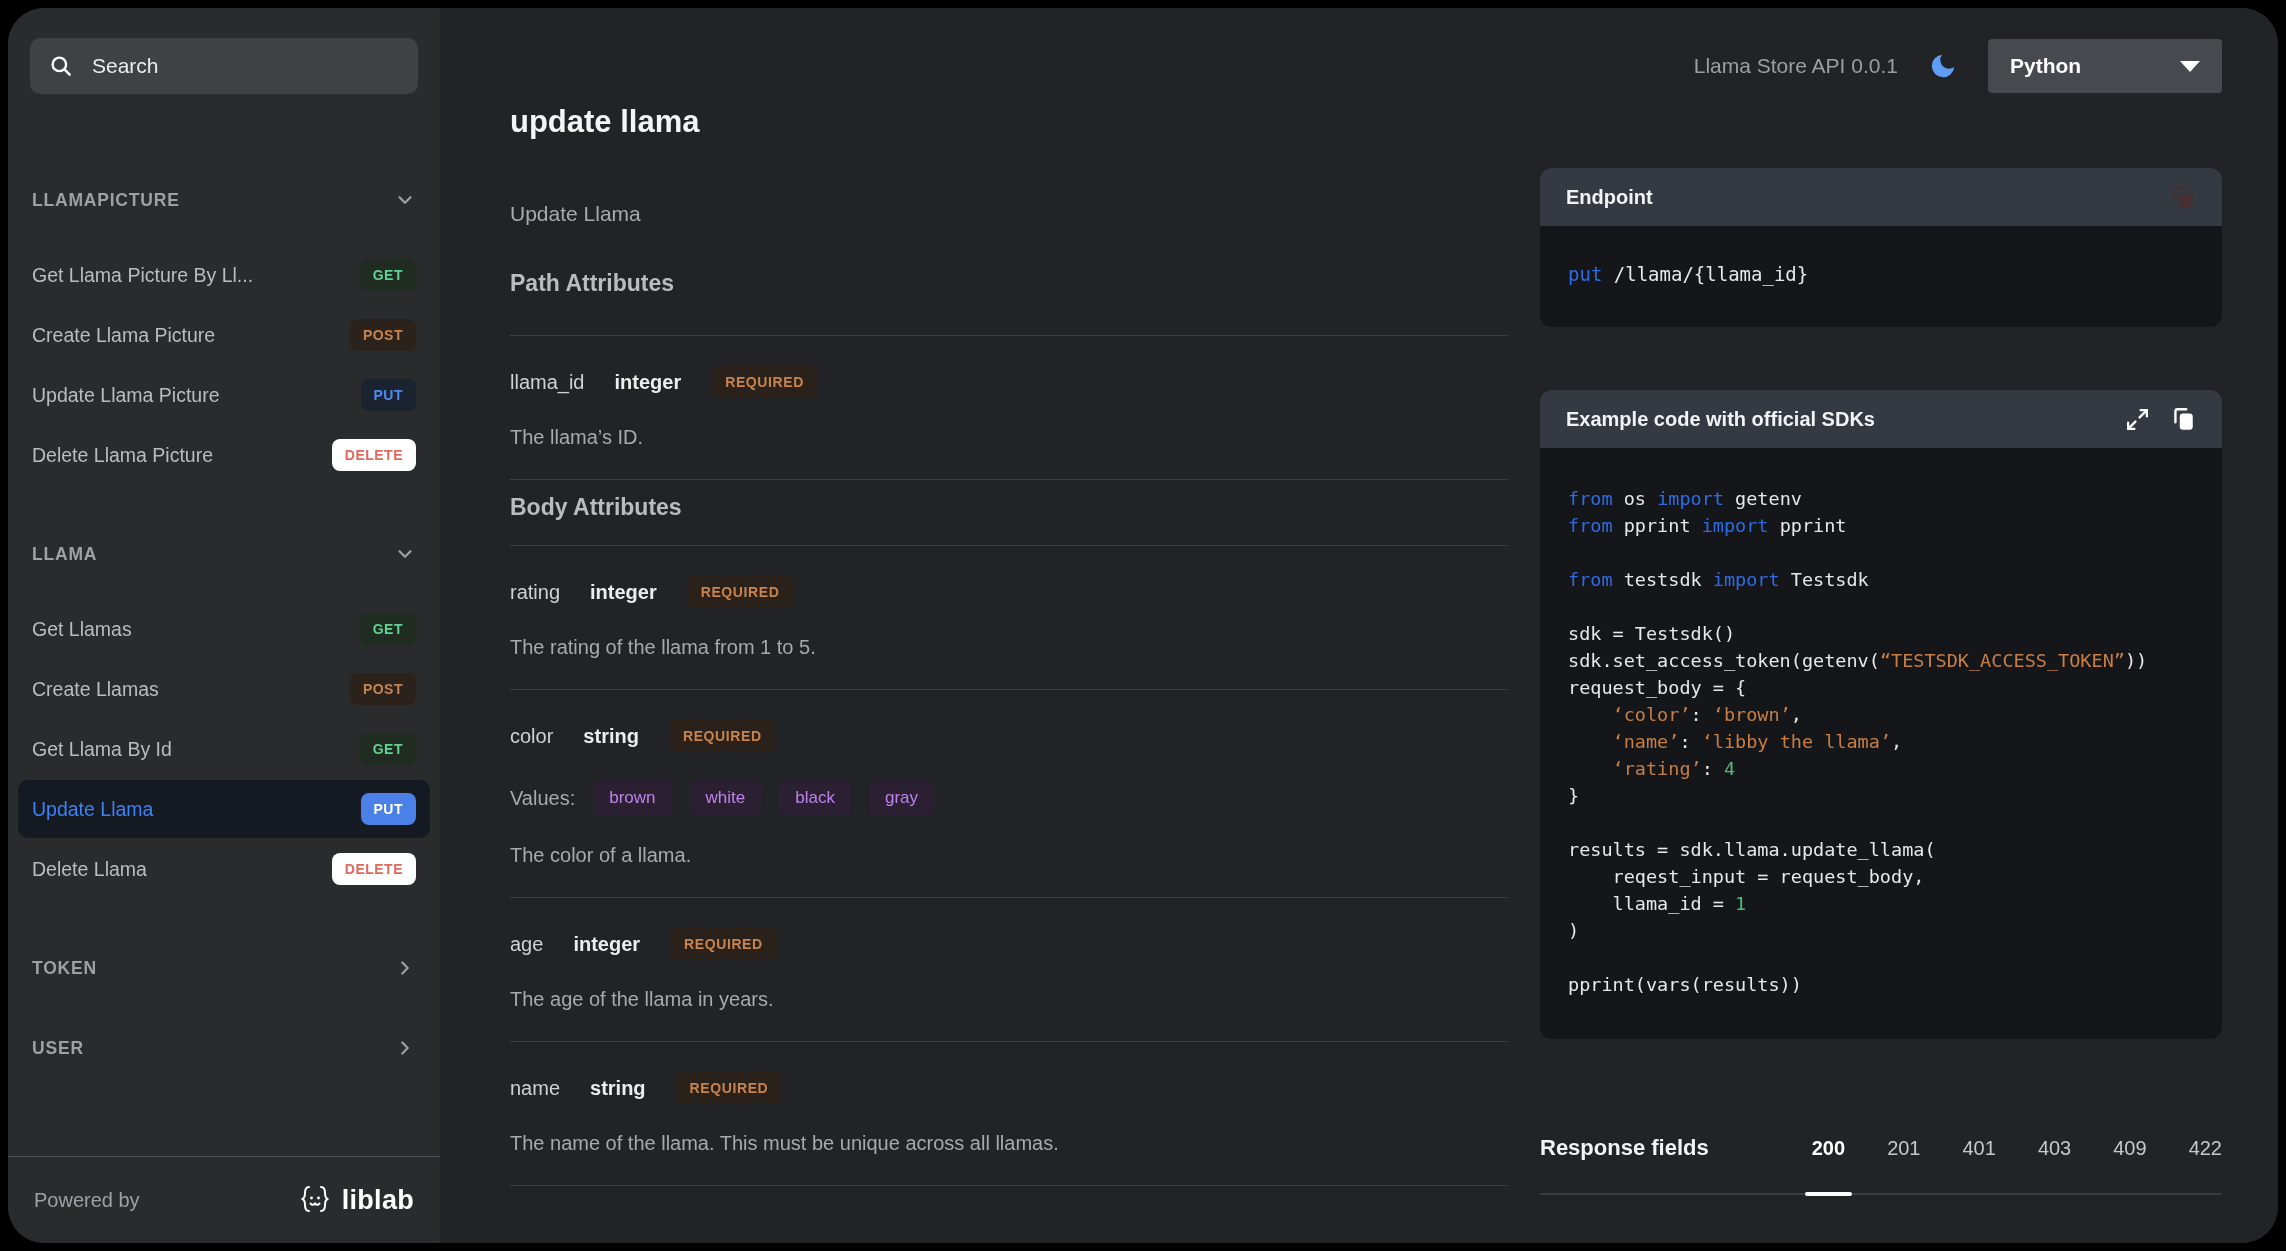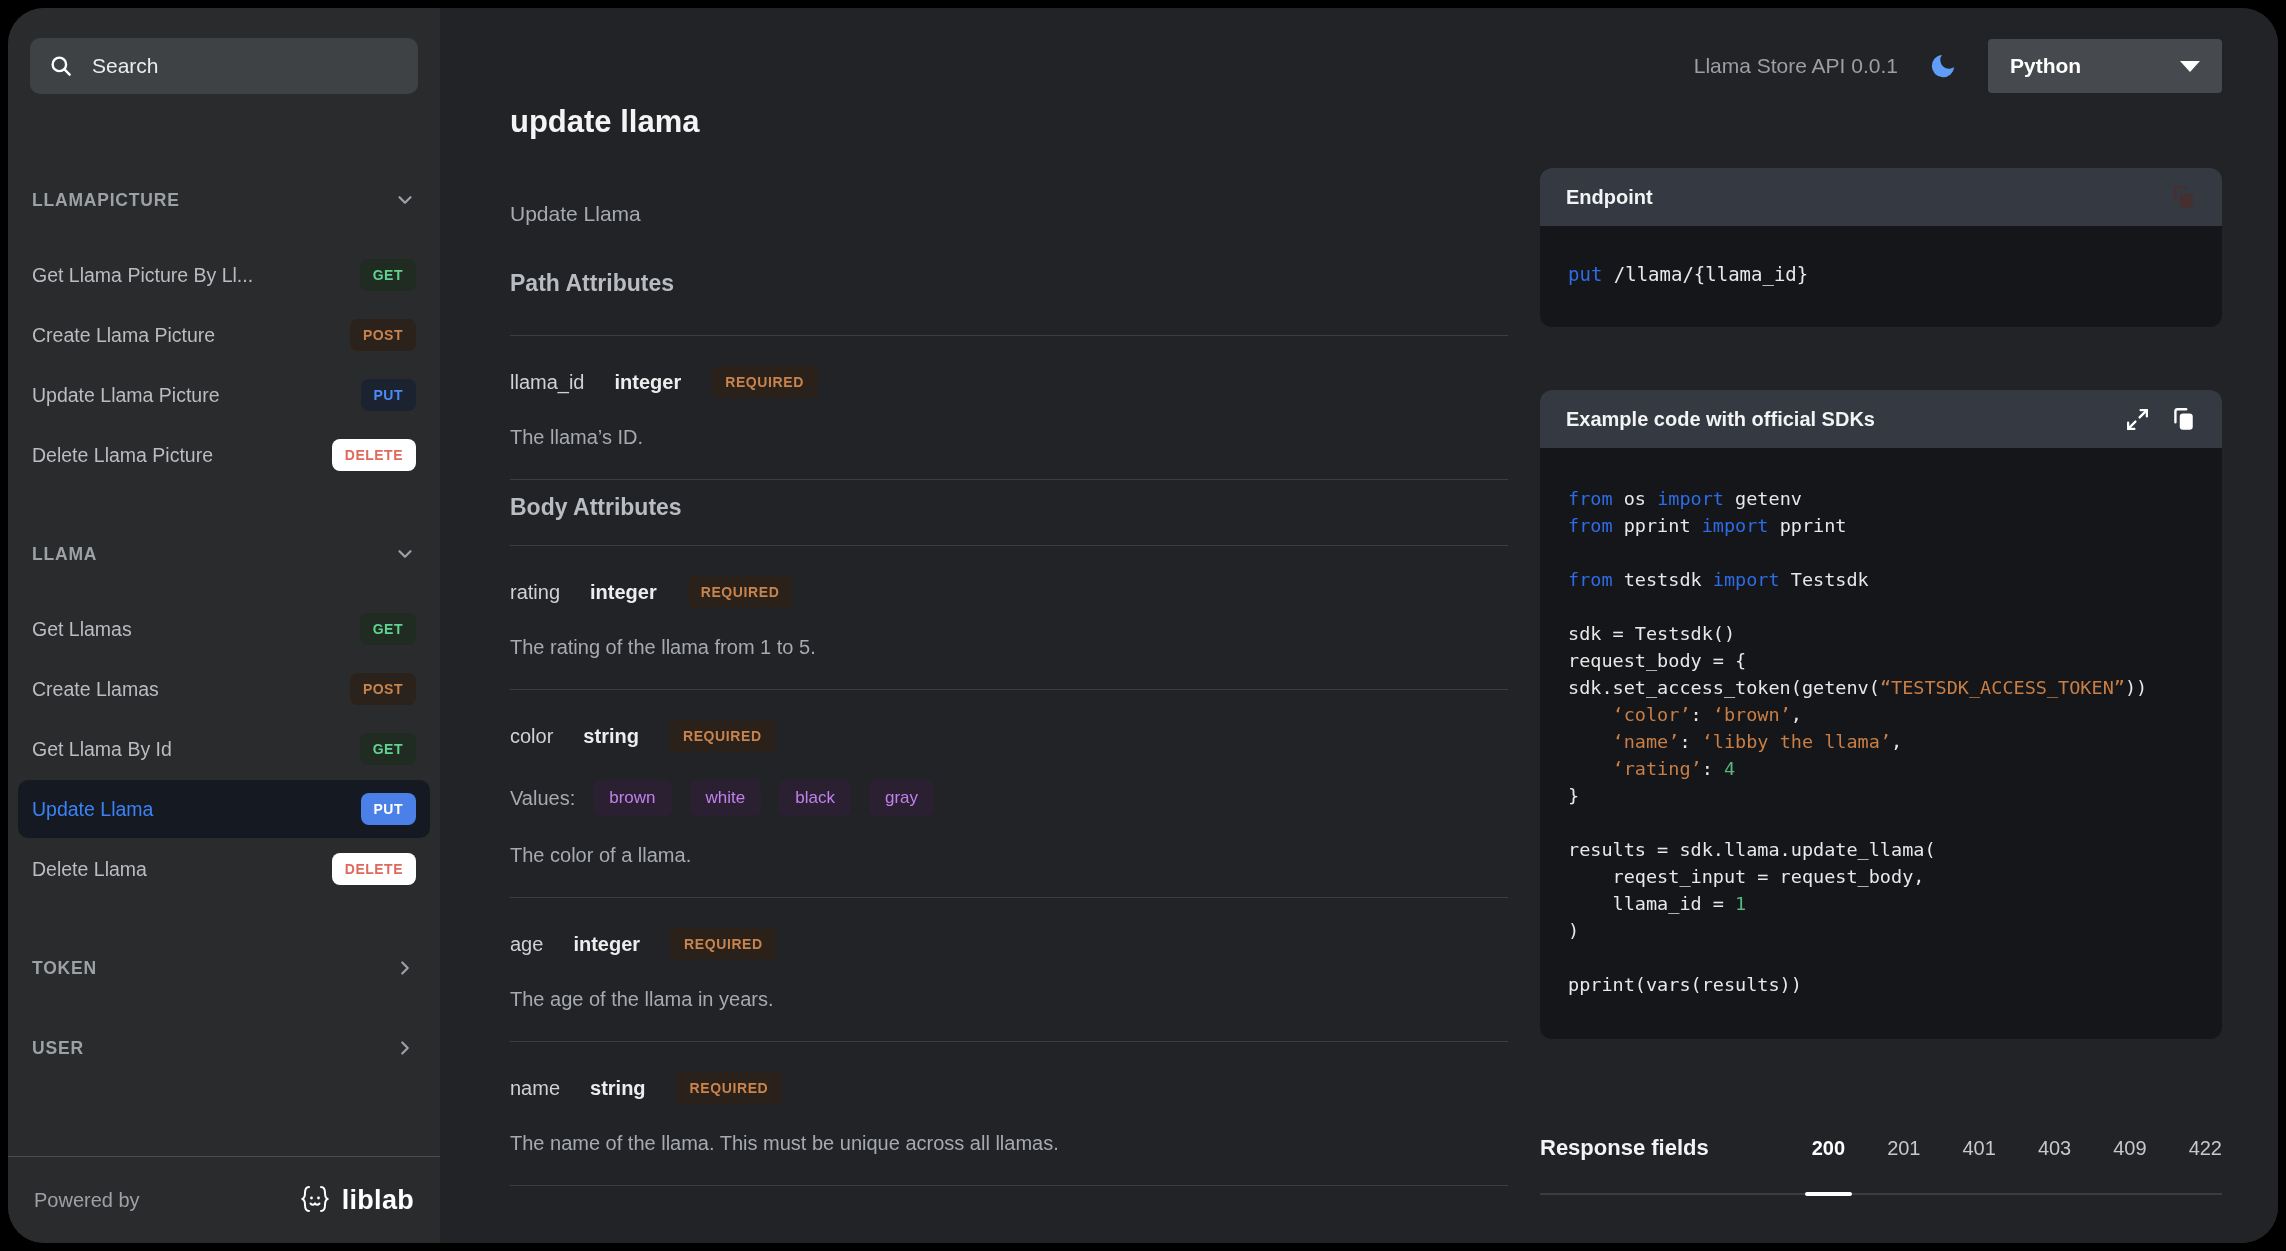--- a/index.html
+++ b/index.html
@@ -314,22 +314,22 @@
             </span>
           </span>
         </div>
         <div class="code-body" id="code-block">
             <div class="code-line"><span class="tok-k">from</span><span class="tok-p"> os </span><span class="tok-k">import</span><span class="tok-p"> getenv</span></div>
             <div class="code-line"><span class="tok-k">from</span><span class="tok-p"> pprint </span><span class="tok-k">import</span><span class="tok-p"> pprint</span></div>
             <div class="code-line">&nbsp;</div>
             <div class="code-line"><span class="tok-k">from</span><span class="tok-p"> testsdk </span><span class="tok-k">import</span><span class="tok-p"> Testsdk</span></div>
             <div class="code-line">&nbsp;</div>
             <div class="code-line"><span class="tok-p">sdk = Testsdk()</span></div>
+            <div class="code-line"><span class="tok-p">sdk.set_access_token(getenv(</span><span class="tok-s">“TESTSDK_ACCESS_TOKEN”</span><span class="tok-p">))</span></div>
             <div class="code-line"><span class="tok-p">request_body = {</span></div>
-            <div class="code-line"><span class="tok-p">sdk.set_access_token(getenv(</span><span class="tok-s">“TESTSDK_ACCESS_TOKEN”</span><span class="tok-p">))</span></div>
             <div class="code-line"><span class="tok-p">    </span><span class="tok-s">‘color’</span><span class="tok-p">: </span><span class="tok-s">‘brown’</span><span class="tok-p">,</span></div>
             <div class="code-line"><span class="tok-p">    </span><span class="tok-s">‘name’</span><span class="tok-p">: </span><span class="tok-s">‘libby the llama’</span><span class="tok-p">,</span></div>
             <div class="code-line"><span class="tok-p">    </span><span class="tok-s">‘rating’</span><span class="tok-p">: </span><span class="tok-n">4</span></div>
             <div class="code-line"><span class="tok-p">}</span></div>
             <div class="code-line">&nbsp;</div>
             <div class="code-line"><span class="tok-p">results = sdk.llama.update_llama(</span></div>
             <div class="code-line"><span class="tok-p">    reqest_input = request_body,</span></div>
             <div class="code-line"><span class="tok-p">    llama_id = </span><span class="tok-n">1</span></div>
             <div class="code-line"><span class="tok-p">)</span></div>
             <div class="code-line">&nbsp;</div>

